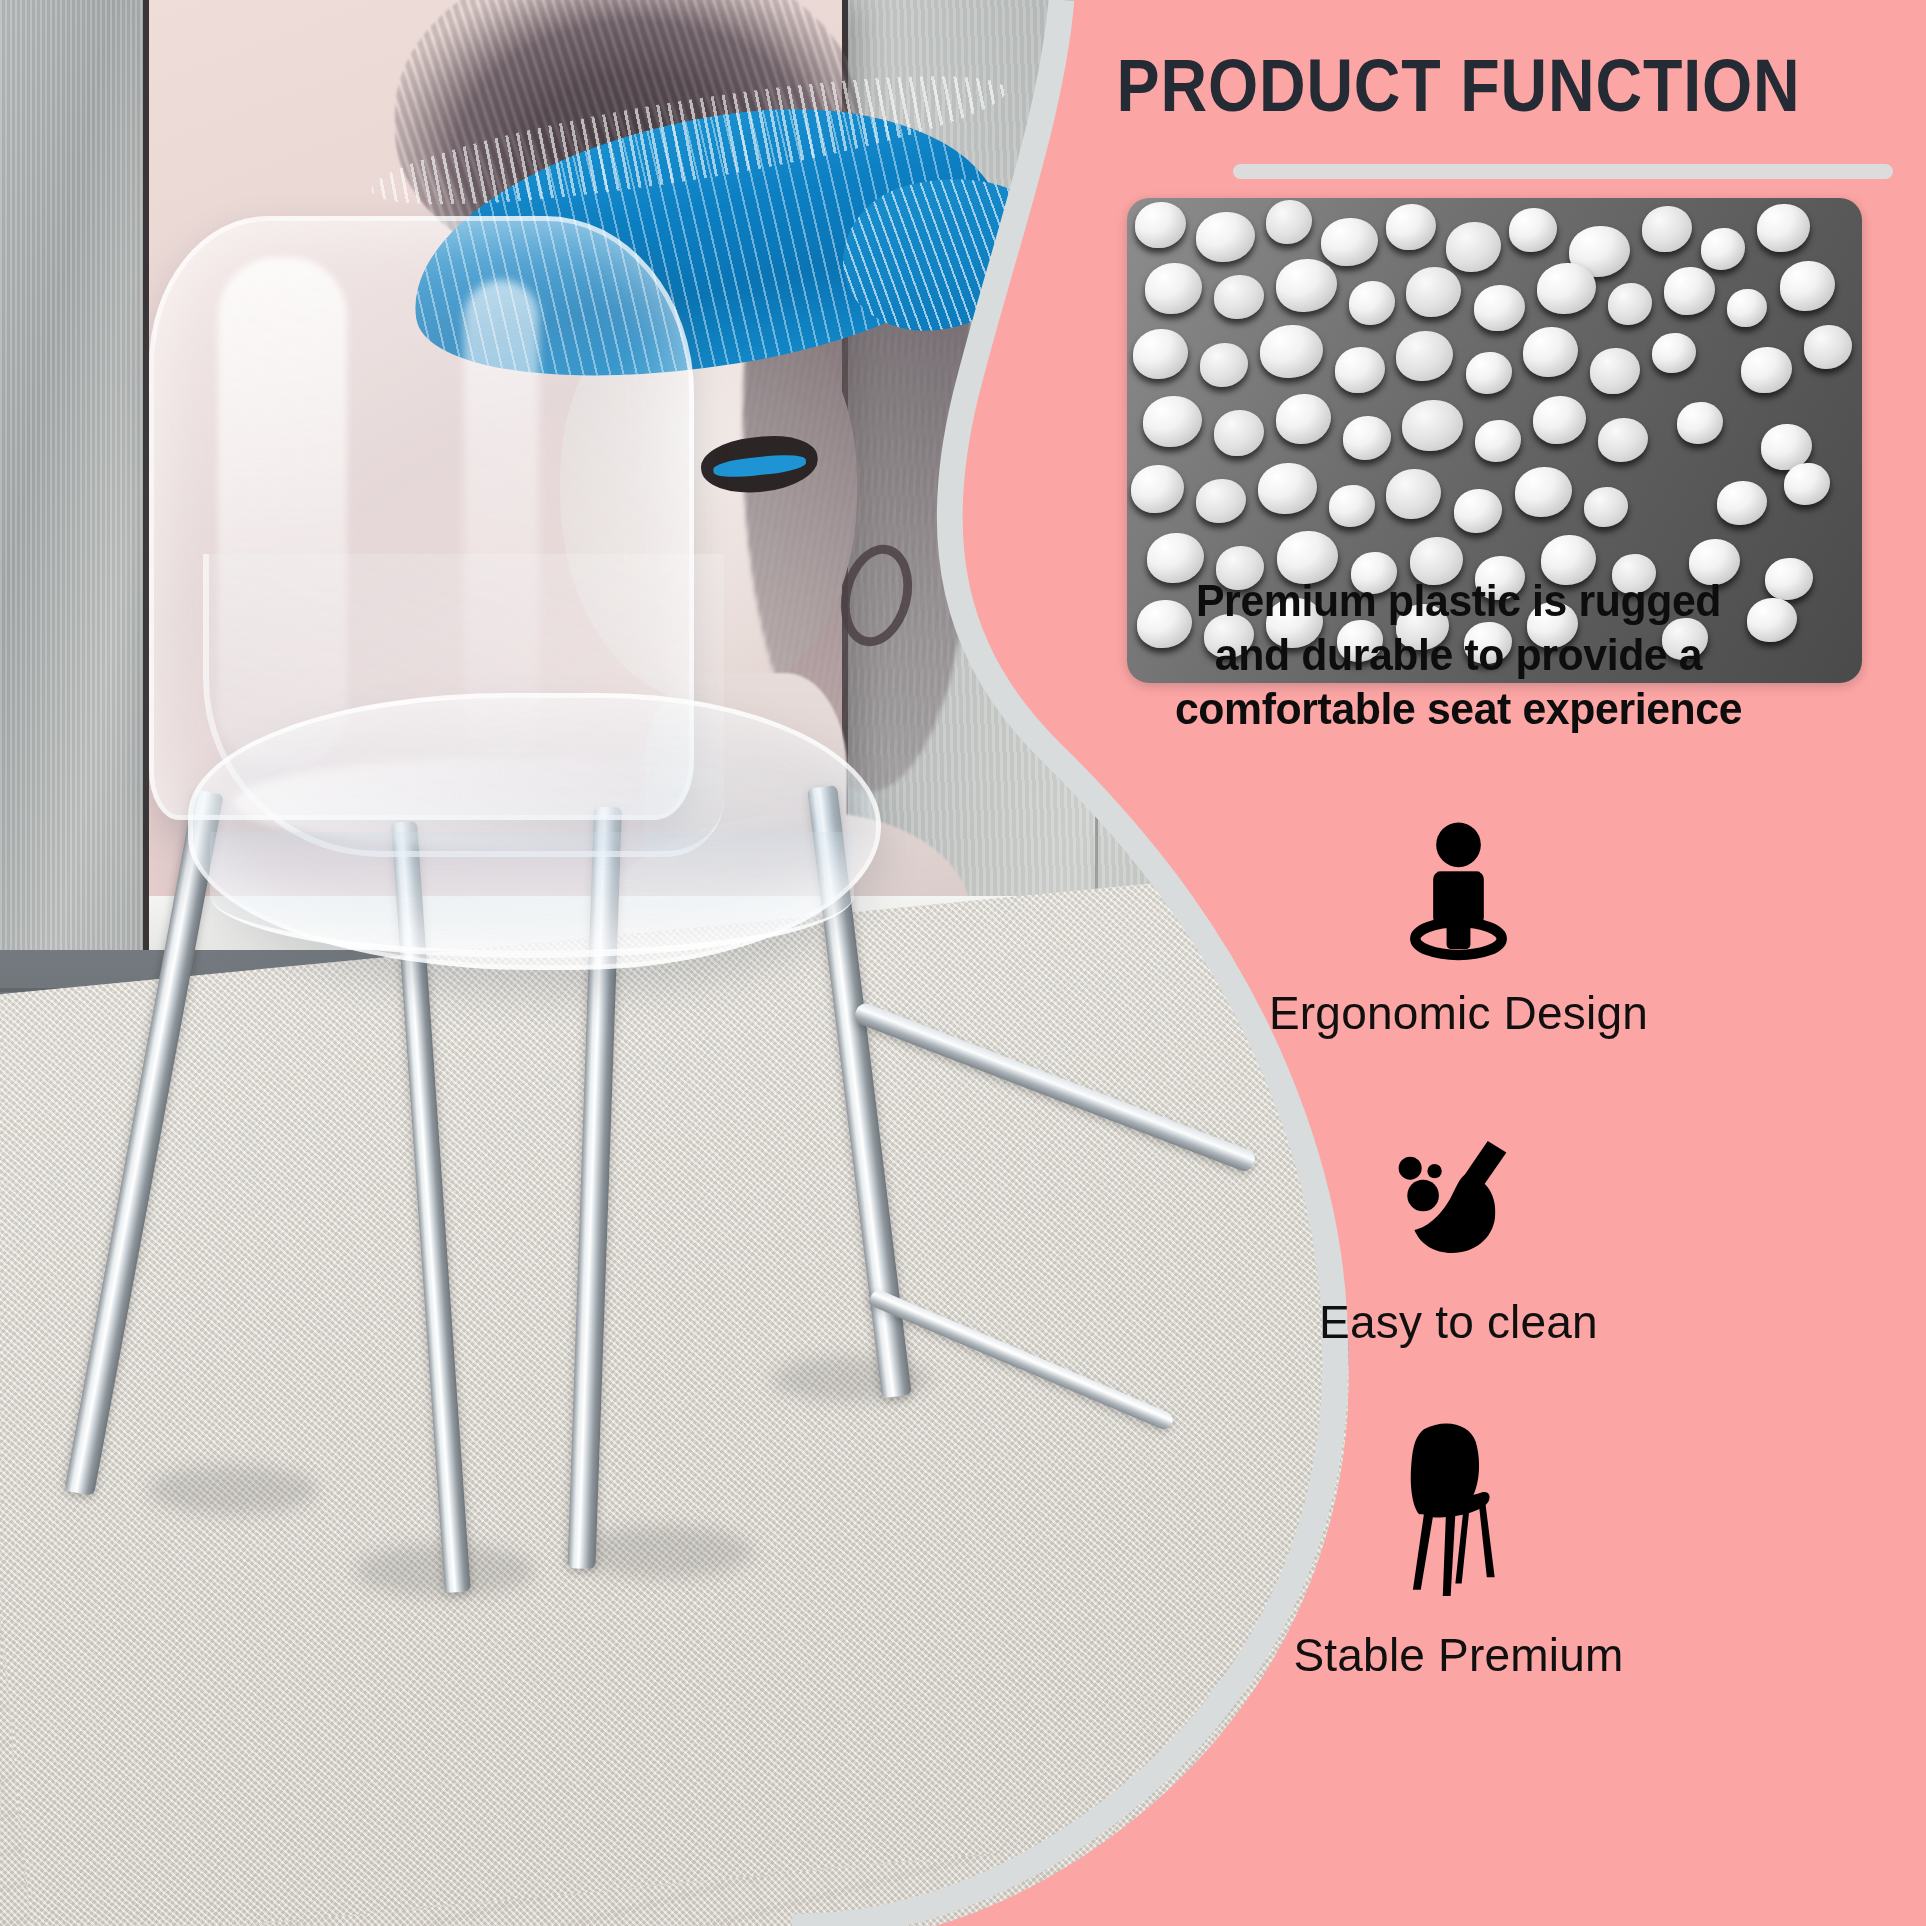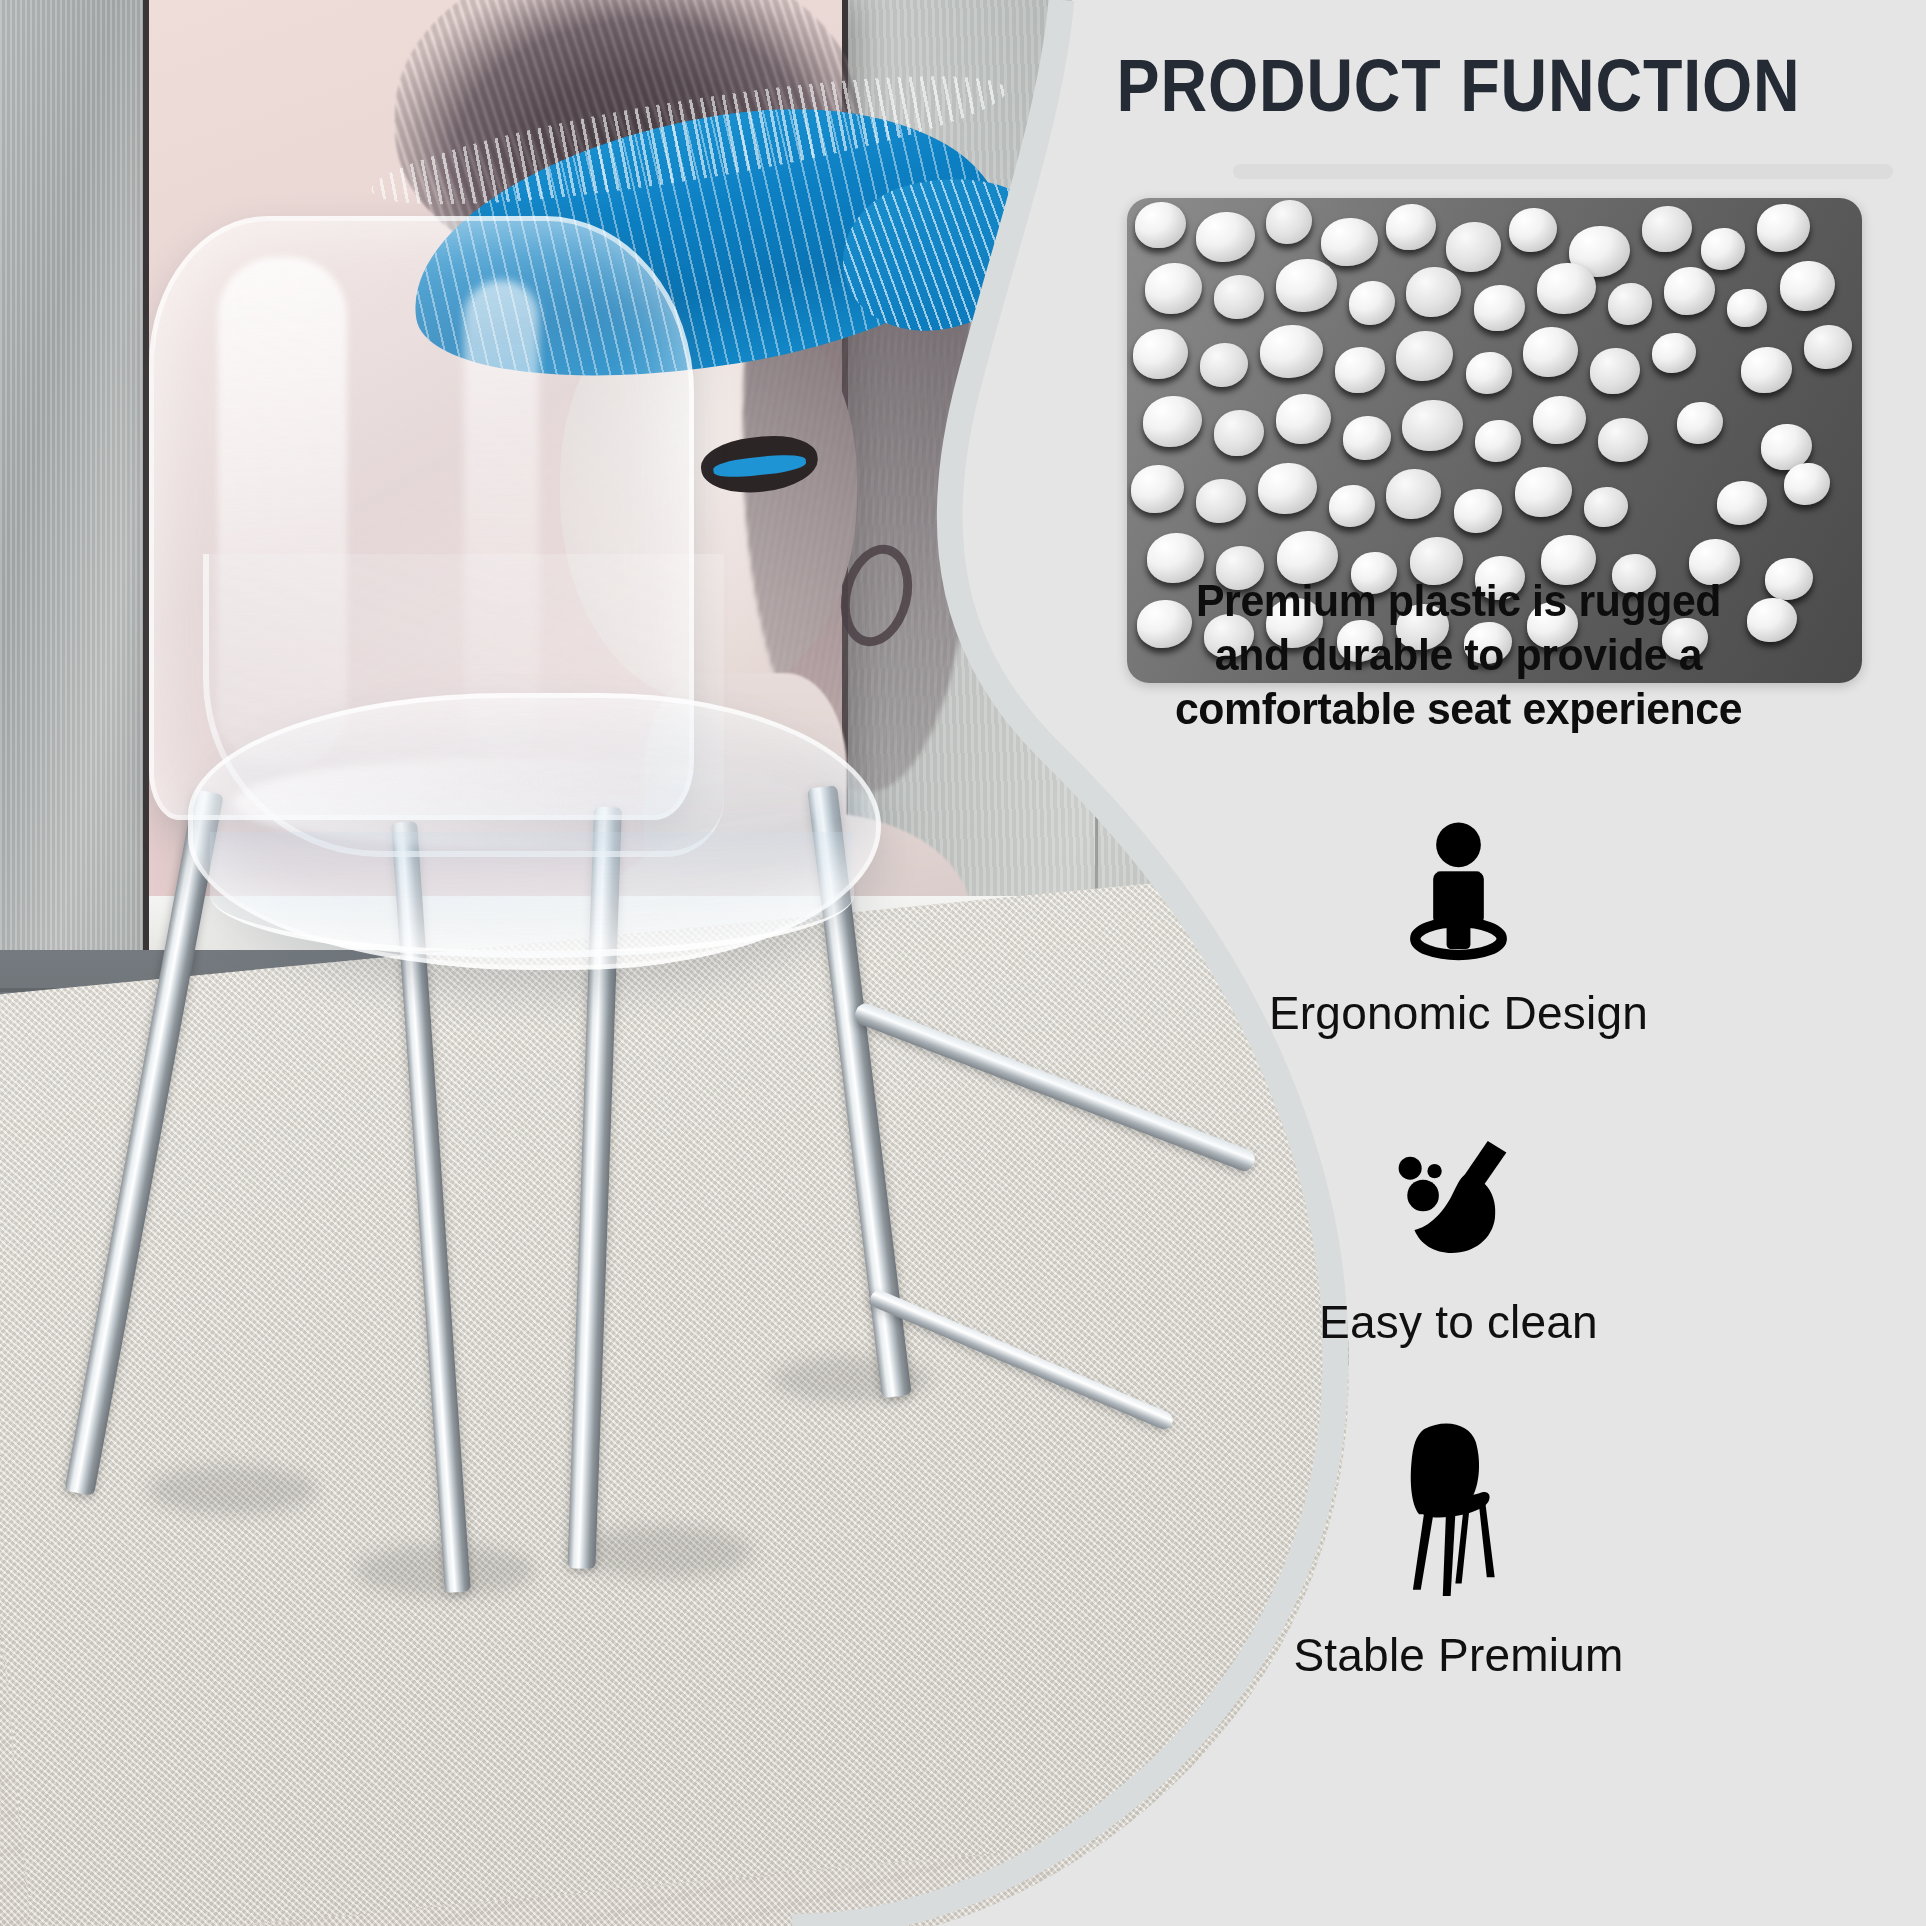--- a/index.html
+++ b/index.html
@@ -1,18 +1,18 @@
 <!DOCTYPE html>
 <html><head>
 <meta charset="utf-8">
 <style>
   html,body{margin:0;padding:0;background:#fff;}
   body{width:1927px;height:1927px;overflow:hidden;
        font-family:"Liberation Sans","DejaVu Sans",sans-serif;}
-  #stage{position:relative;width:1927px;height:1927px;background:#e5e5e5;overflow:hidden;}
+  #stage{position:relative;width:1927px;height:1927px;background:#fca5a5;overflow:hidden;}
 
   
   .photo{position:absolute;left:0;top:0;width:1406px;height:1927px;overflow:hidden;}
   .photo-clip{position:absolute;inset:0;
     -webkit-clip-path:path("M0,0 L1072,0 C1062,120 1010,260 975,400 C940,545 960,660 1062,760 C1160,856 1238,960 1290,1086 C1338,1202 1352,1300 1348,1400 C1342,1560 1268,1718 1120,1830 C1018,1908 906,1946 800,1946 L0,1946 Z");
     clip-path:path("M0,0 L1072,0 C1062,120 1010,260 975,400 C940,545 960,660 1062,760 C1160,856 1238,960 1290,1086 C1338,1202 1352,1300 1348,1400 C1342,1560 1268,1718 1120,1830 C1018,1908 906,1946 800,1946 L0,1946 Z");
     overflow:hidden;}
 
   
   .wall-left{position:absolute;left:0;top:0;width:150px;height:970px;

